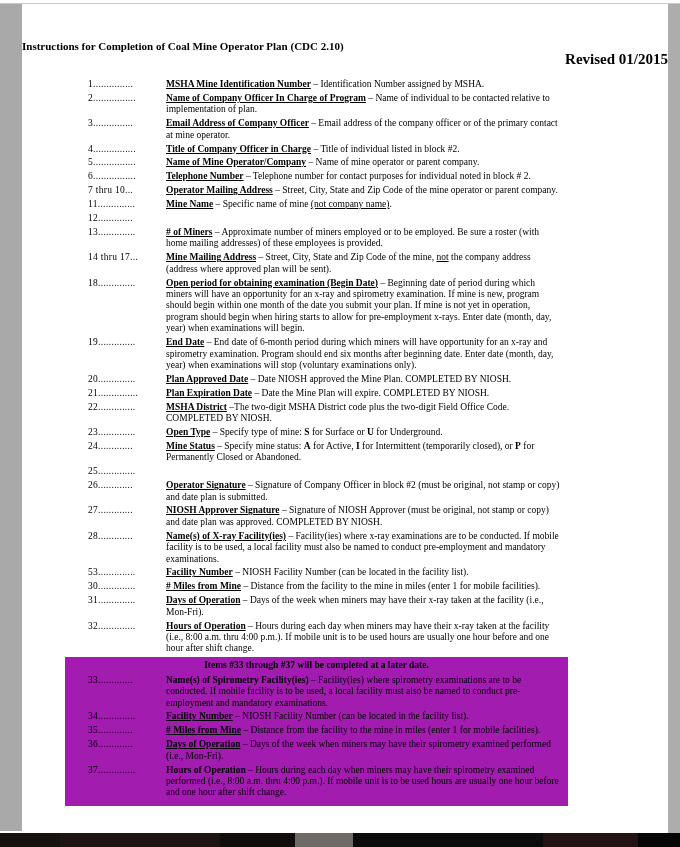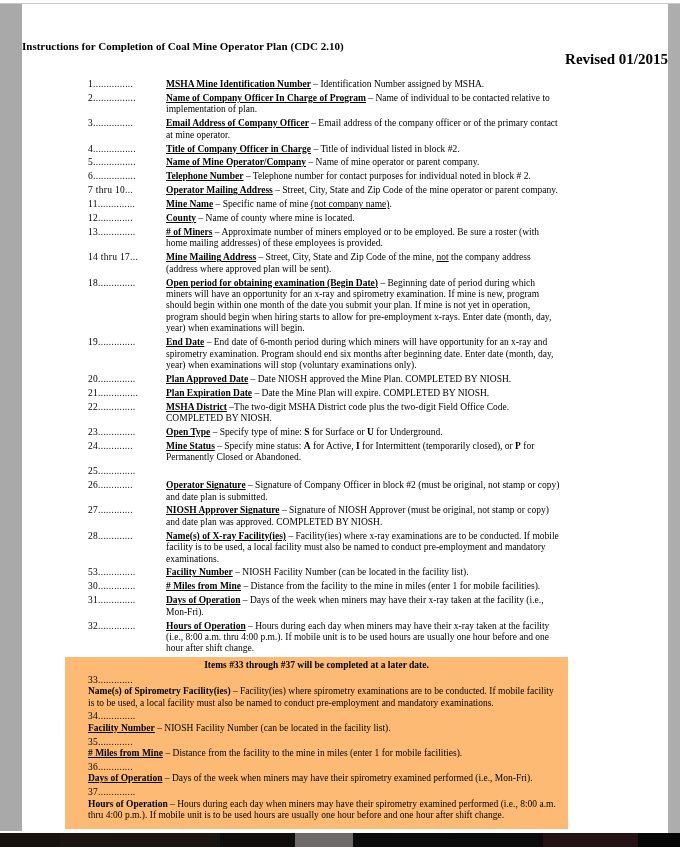--- a/index.html
+++ b/index.html
@@ -25,21 +25,21 @@
 
   .items { margin-top:13px; }
   .row  { display:flex; margin:0 0 2.5px 66px; width:472px; }
   .num  { width:78px; flex-shrink:0; letter-spacing:0.3px; }
   .body { flex:1; }
   .term { font-weight:bold; }
   .ul   { text-decoration:underline; }
 
   .later-box { margin:1px 0 0 43px; width:503px; padding:2px 0 5px 0; }
   .later-note { text-align:center; font-weight:bold; margin:1px 8px 3px 8px; }
-  .later-box .row { margin-left:23px;flex-direction:column; }
+  .later-box .row { margin-left:23px; }
 
   .bottom-strip { position:absolute; left:0; top:833px; width:680px; height:14px; display:flex; }
   .bottom-strip div { height:14px; }
 </style>
 </head>
 <body>
 
 <div class="screen">
   <div class="top-line" style="background: rgb(200, 200, 200);"></div>
   <div class="left-gutter" id="left-gutter" style="background: rgb(169, 169, 169);"></div>
@@ -79,21 +79,20 @@
           <div class="row">
             <span class="num">7 thru 10...</span>
             <span class="body"><span class="term ul">Operator Mailing Address</span> – Street, City, State and Zip Code of the mine operator or parent company.</span>
           </div>
           <div class="row">
             <span class="num">11..............</span>
             <span class="body"><span class="term ul">Mine Name</span> – Specific name of mine <u>(not company name)</u>.</span>
           </div>
           <div class="row">
             <span class="num">12.............</span>
-            <span class="body"><span class="term ul">County</span> – Name of county where mine is located.</span>
           </div>
           <div class="row">
             <span class="num">13..............</span>
             <span class="body"><span class="term ul"># of Miners</span> – Approximate number of miners employed or to be employed. Be sure a roster (with home mailing addresses) of these employees is provided.</span>
           </div>
           <div class="row">
             <span class="num">14 thru 17...</span>
             <span class="body"><span class="term ul">Mine Mailing Address</span> – Street, City, State and Zip Code of the mine, <u>not</u> the company address (address where approved plan will be sent).</span>
           </div>
           <div class="row">
@@ -150,21 +149,21 @@
           <div class="row">
             <span class="num">31..............</span>
             <span class="body"><span class="term ul">Days of Operation</span> – Days of the week when miners may have their x-ray taken at the facility (i.e., Mon-Fri).</span>
           </div>
           <div class="row">
             <span class="num">32..............</span>
             <span class="body"><span class="term ul">Hours of Operation</span> – Hours during each day when miners may have their x-ray taken at the facility (i.e., 8:00 a.m. thru 4:00 p.m.). If mobile unit is to be used hours are usually one hour before and one hour after shift change.</span>
           </div>
         </div>
 
-      <div class="later-box" id="later-box" style="background: #fdba74;">
+      <div class="later-box" id="later-box" style="background: #a21caf;">
         <div class="later-note">Items #33 through #37 will be completed at a later date.</div>
         <div id="items-later">
             <div class="row">
               <span class="num">33.............</span>
               <span class="body"><span class="term">Name(s) of Spirometry Facility(ies)</span> – Facility(ies) where spirometry examinations are to be conducted. If mobile facility is to be used, a local facility must also be named to conduct pre-employment and mandatory examinations.</span>
             </div>
             <div class="row">
               <span class="num">34..............</span>
               <span class="body"><span class="term ul">Facility Number</span> – NIOSH Facility Number (can be located in the facility list).</span>
             </div>

